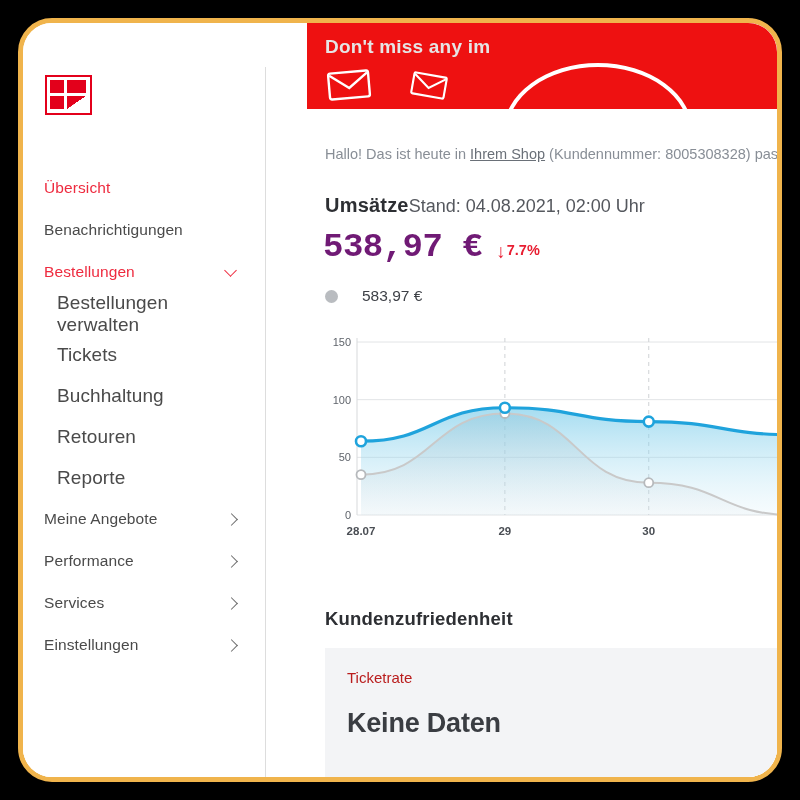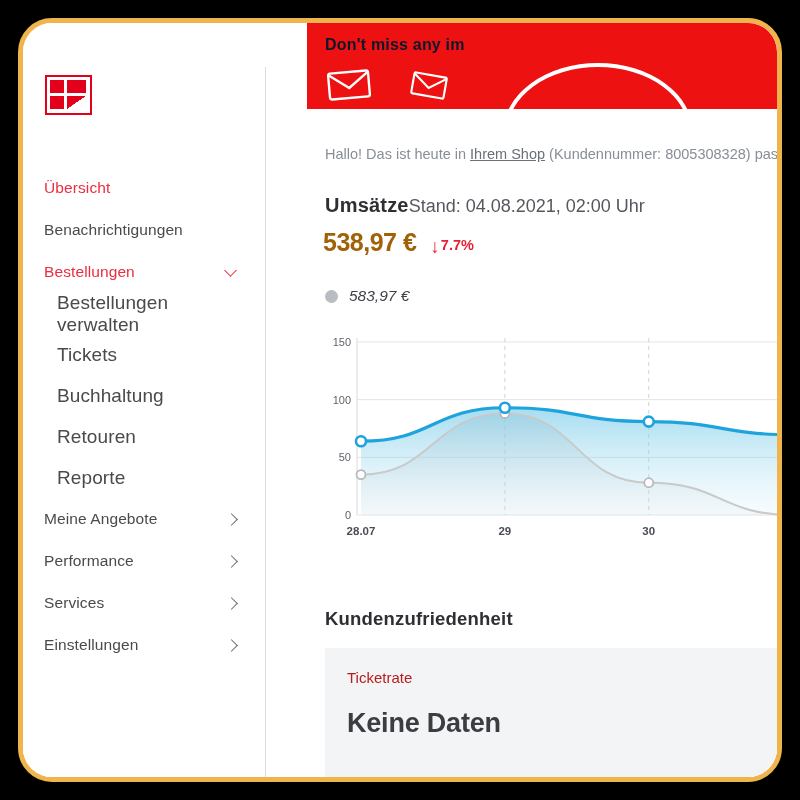--- a/index.html
+++ b/index.html
@@ -122,23 +122,23 @@
     position: absolute;
     left: 40px; top: 0;
     width: 480px;
     height: 86px;
     background: #EE1111;
     overflow: hidden;
   }
   #banner-headline {
     position: absolute;
     left: 18px; top: 13px;
-    font-size: 16px;
-    font-weight: bold;
-    color: #0f172a;
+    font-size: 19px;
+    font-weight: bold;
+    color: #e5e5e5;
     white-space: nowrap;
     letter-spacing: .2px;
   }
   .envelope {
     position: absolute;
     top: 47px;
     width: 44px; height: 30px;
   }
   .envelope.e1 { left: 20px; transform: rotate(-5deg); }
   .envelope.e2 { left: 104px; width: 36px; height: 25px; top: 50px; transform: rotate(10deg); }
@@ -185,24 +185,25 @@
 
   #umsatz-value-row {
     position: absolute;
     left: 56px; top: 205px;
     display: flex;
     align-items: baseline;
     gap: 14px;
     white-space: nowrap;
   }
   #umsatz-value {
-    font-size: 25px;
-    font-weight: bold;
-    color: #a16207;
+    font-size: 34px;
+    font-weight: bold;
+    color: #701a75;
     letter-spacing: -.5px;
+    font-family: Liberation Mono, monospace;
   }
   #umsatz-delta {
     font-size: 14.5px;
     color: #E81E32;
     font-weight: 600;
     display: flex;
     align-items: center;
     gap: 1px;
   }
   .arrow-down {
@@ -210,22 +211,21 @@
     line-height: 1;
     position: relative;
     top: 2px;
   }
 
   #compare-row {
     position: absolute;
     left: 58px; top: 264px;
     display: flex;
     align-items: center;
-    gap: 11px;
-    font-style: italic;
+    gap: 24px;
   }
   .dot-grey {
     width: 13px; height: 13px;
     border-radius: 50%;
     background: #b9bcc0;
     display: inline-block;
   }
   #compare-value {
     font-size: 15.5px;
     color: #3e4147;

